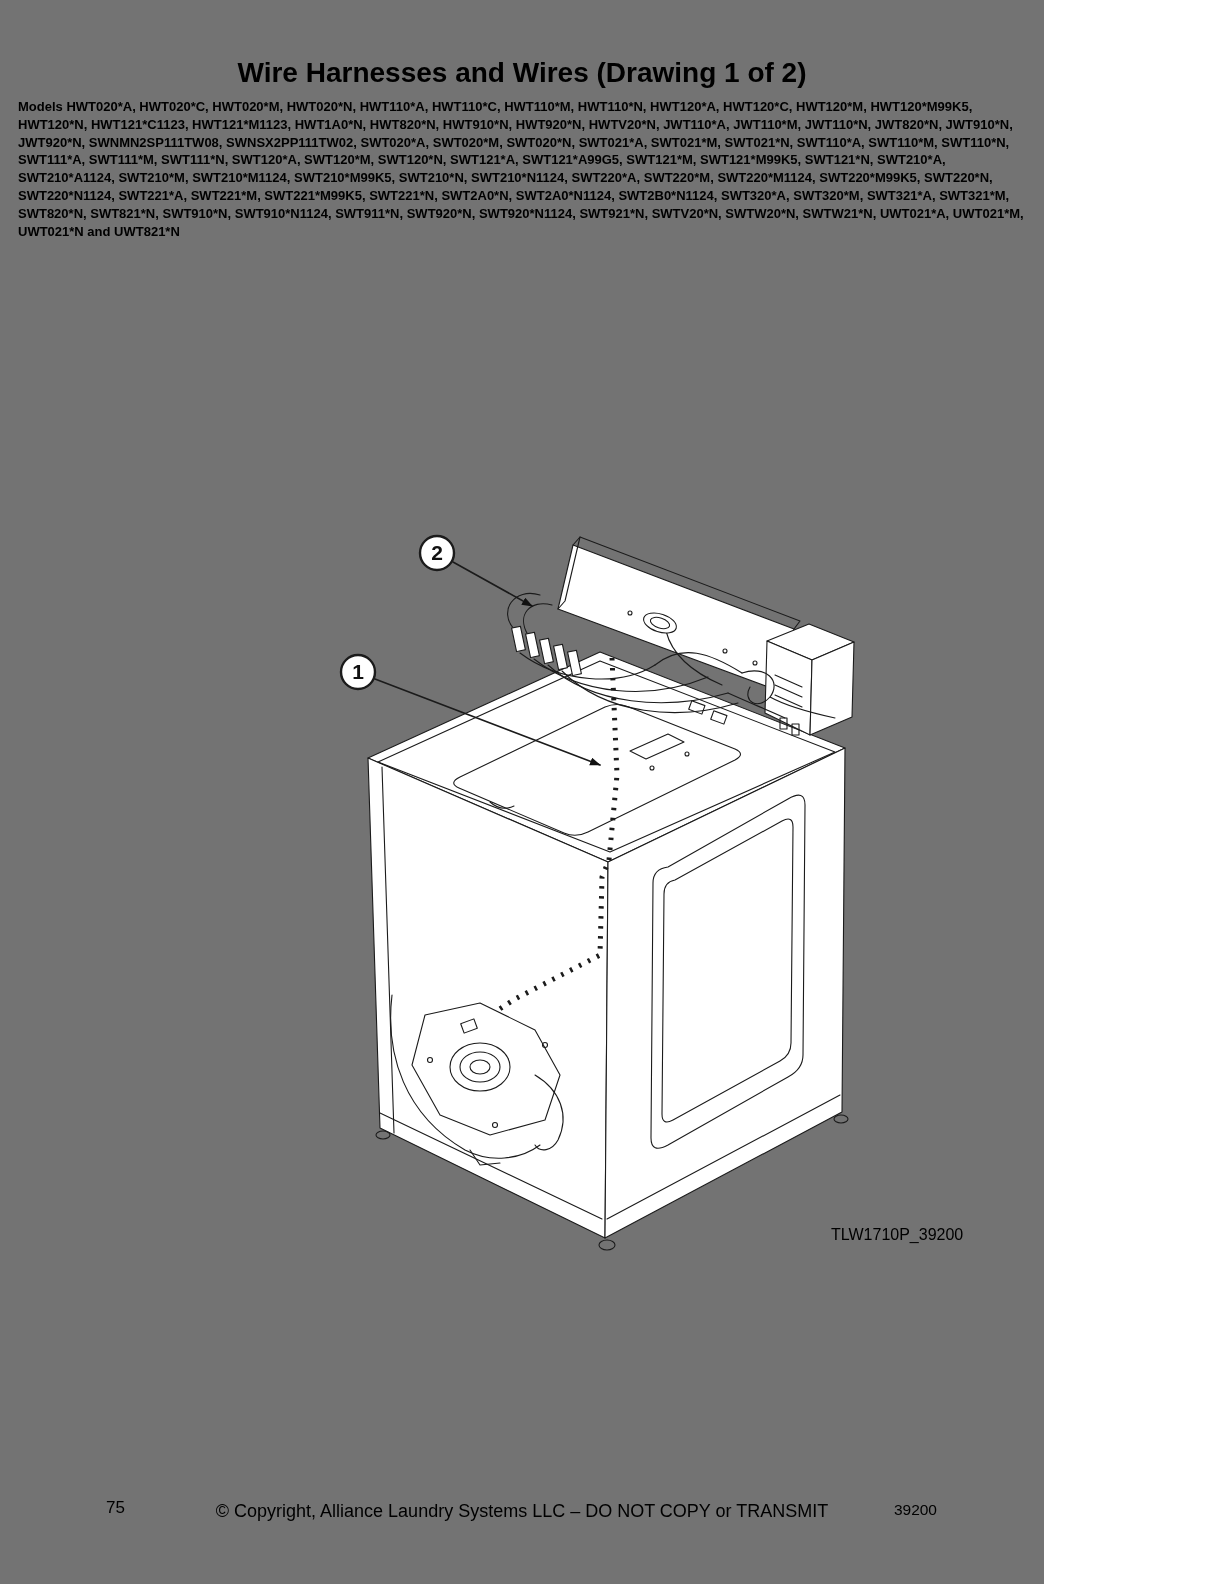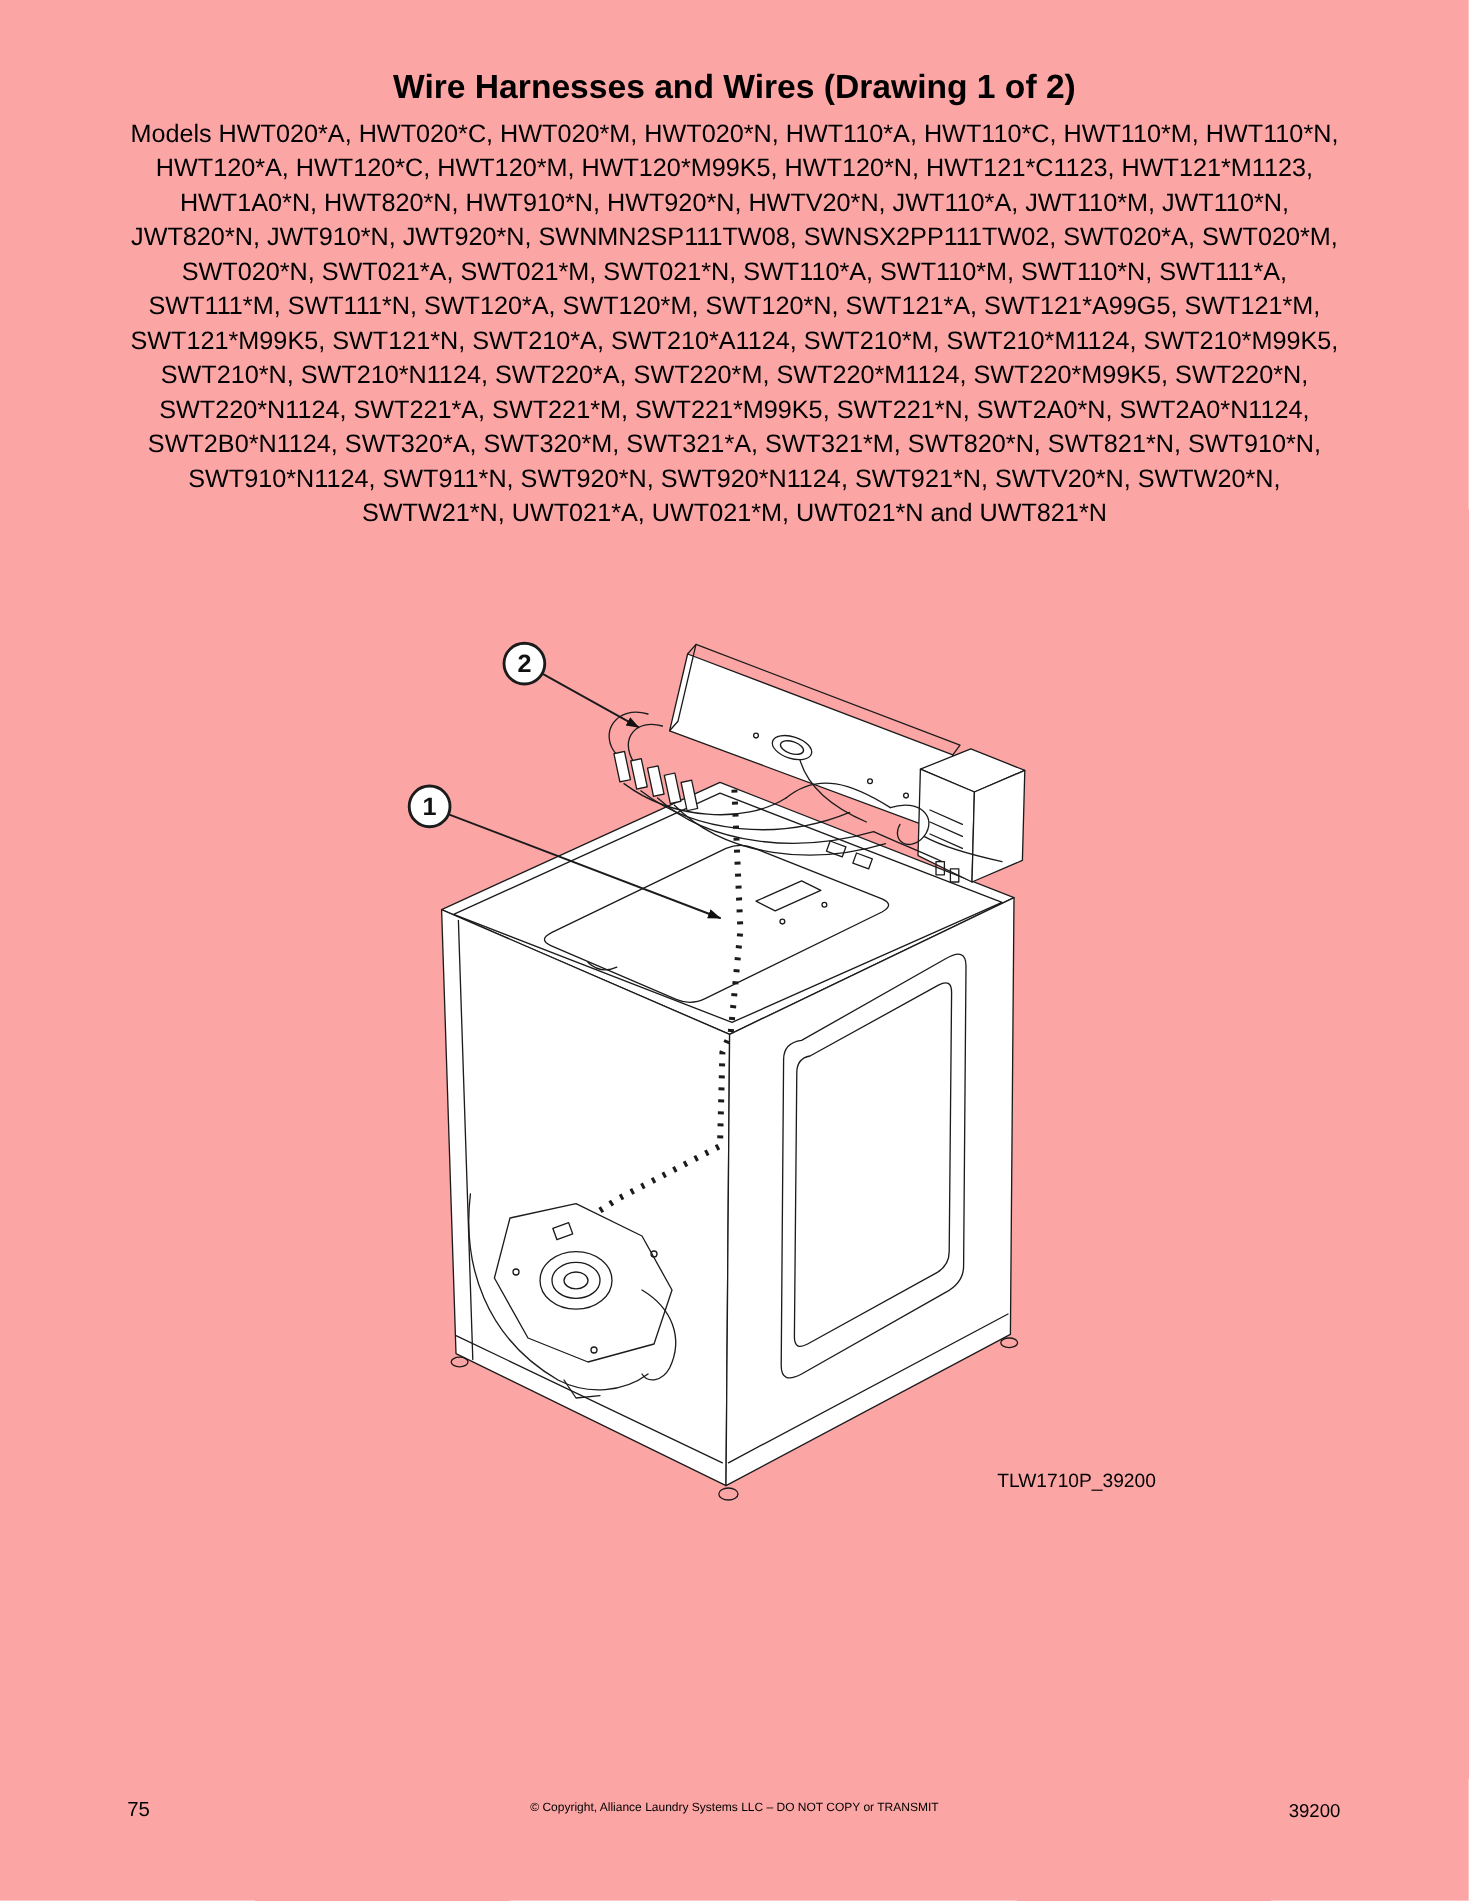--- a/index.html
+++ b/index.html
@@ -1,37 +1,38 @@
 <!DOCTYPE html>
 <html><head>
 <meta charset="utf-8">
 <style>
   html,body { margin:0; padding:0; background:#ffffff; }
   .sheet {
     position:relative;
-    width:1224px; height:1584px;
-    background:#fca5a5;
+    width:1044px; height:1584px;
+    background:#737373;
     font-family:"Liberation Sans", sans-serif;
     color:#000;
     overflow:hidden;
   }
   .page-title {
     margin:0;
     padding-top:57px;
     text-align:center;
     font-size:28px;
     font-weight:700;
     letter-spacing:0;
   }
   .models-list {
     width:1008px;
     margin:9px auto 0 auto;
-    text-align:center;
-    font-size:21px;
+    text-align:left;
+    font-size:13px;
     line-height:1.37;
+    font-weight:bold;
   }
   .figure-area {
     position:absolute;
     left:330px; top:515px;
     width:600px; height:740px;
   }
   .drawing-code {
     position:absolute;
     left:831px; top:1226px;
     font-size:16px;
@@ -39,21 +40,21 @@
   .footer-page-number {
     position:absolute;
     left:106px; top:1498px;
     font-size:17px;
   }
   .footer-copyright {
     position:absolute;
     left:0; top:1501px;
     width:100%;
     text-align:center;
-    font-size:10px;
+    font-size:18px;
   }
   .footer-doc-number {
     position:absolute;
     right:107px; top:1501px;
     font-size:15.5px;
   }
   svg text.callout-num {
     font-family:"Liberation Sans", sans-serif;
     font-size:21px;
     font-weight:bold;

